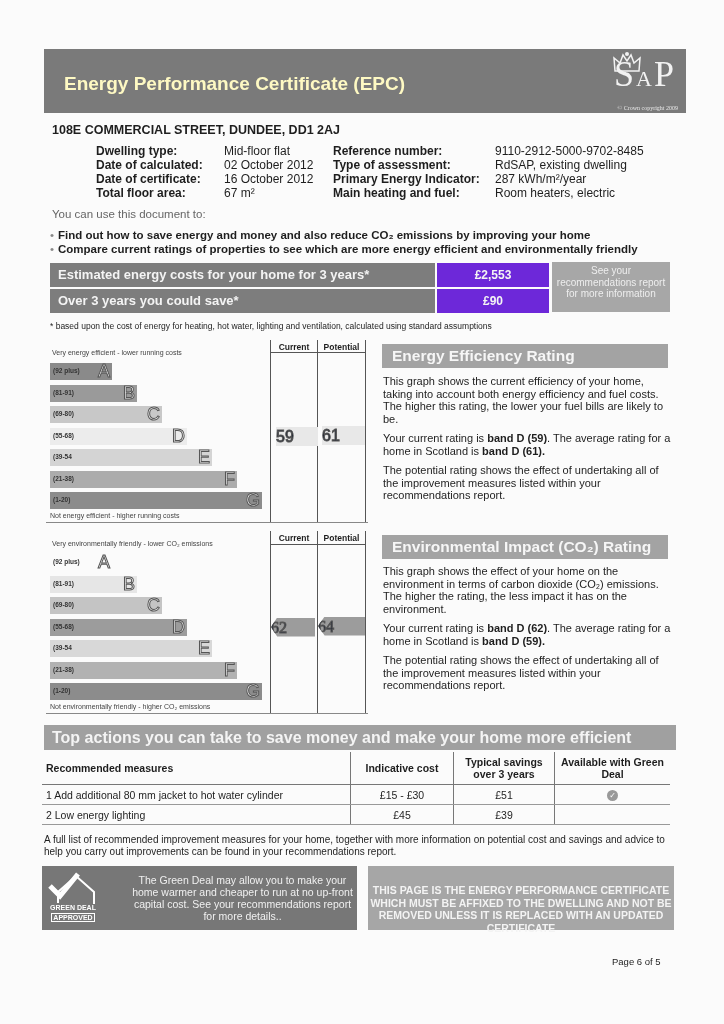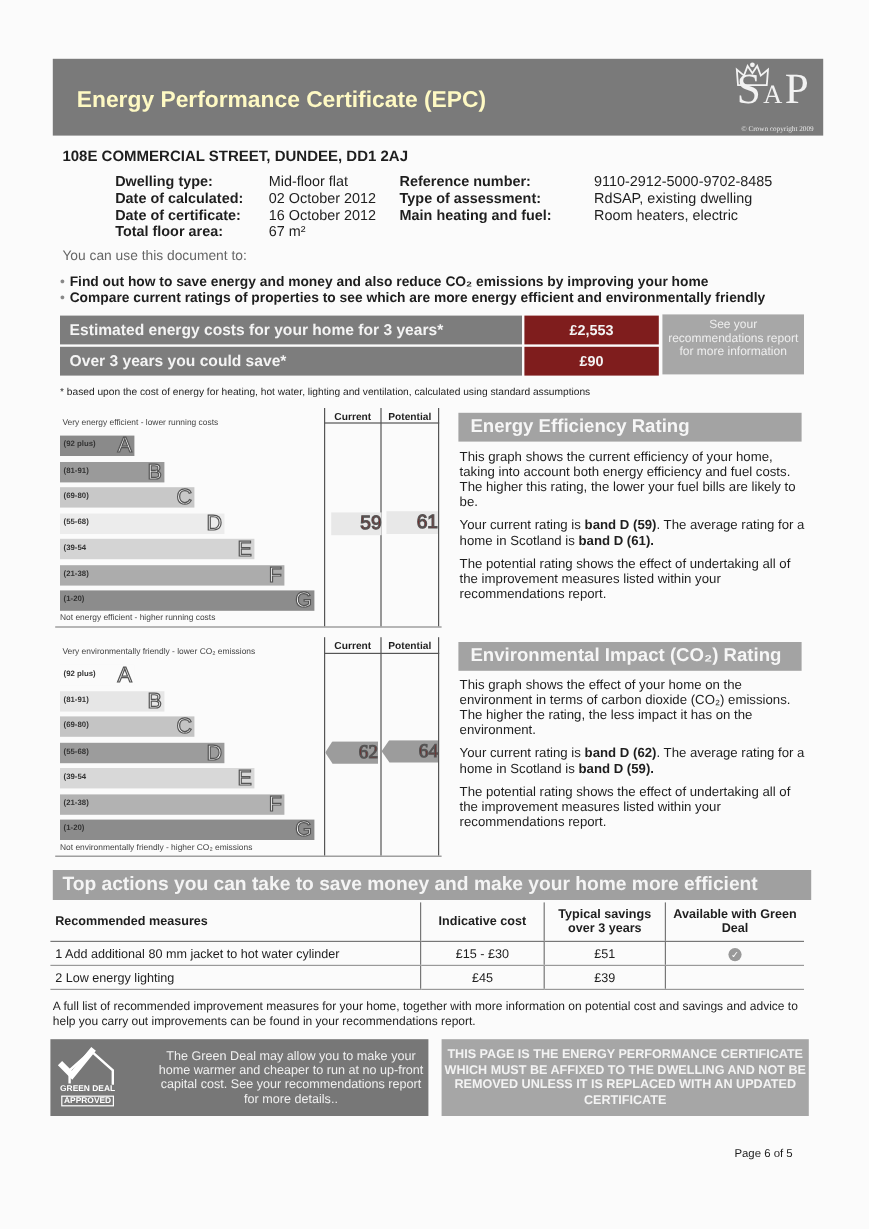--- a/index.html
+++ b/index.html
@@ -19,53 +19,53 @@
   .details .k { font-weight:bold; display:inline-block; }
   .details-left { left:52px; }
   .details-left .k { width:128px;margin-left:44px; }
   .details-right { left:333px; }
   .details-right .k { width:162px; }
   .use-doc { left:52px; top:208px; font-size:11.5px; color:#666; }
   .bullets { left:50px; top:229px; font-size:11.5px; font-weight:bold; line-height:13.5px; }
   .bullets .dot { color:#888; margin-right:4px; font-weight:normal; }
   
   .cost-row { left:50px; width:385px; height:24px; background:#7d7d7d; color:#f4f4f4; font-size:13px; font-weight:bold; line-height:24px; padding-left:8px; box-sizing:border-box; }
-  .cost-val { left:437px; width:112px; height:24px; background:#7f1d1d; color:#f4f4f4; font-size:12px; font-weight:bold; line-height:24px; text-align:center; }
+  .cost-val { left:437px; width:112px; height:24px; background:#6d28d9; color:#f4f4f4; font-size:12px; font-weight:bold; line-height:24px; text-align:center; }
   .cost-note { left:552px; top:262px; width:118px; height:50px; background:#a7a7a7; color:#eeeeee; font-size:10px; line-height:11.5px; text-align:center; padding-top:3px; box-sizing:border-box; }
   .footnote { left:50px; top:321px; font-size:8.5px; }
   
   .chart { left:46px; width:322px; height:180px; }
   .chart-top-label { left:6px; top:9px; font-size:7px; color:#444; }
   .chart-bottom-label { left:4px; top:172px; font-size:7px; color:#444; }
   .col-line { top:0; width:1px; height:182px; background:#555; }
   .col-head { top:2px; font-size:8.5px; font-weight:bold; text-align:center; }
   .bar { left:4px; height:17px; }
   .bar-range { position:absolute; left:3px; top:4px; font-size:6.5px; font-weight:bold; color:#333; }
   .bar-letter { position:absolute; right:2px; top:-2px; font-size:18px; color:#fff; -webkit-text-stroke:1px #555; font-weight:normal; }
-  .rating-tag { height:19px; text-align:right; font-size:16px; color:#7f1d1d; -webkit-text-stroke:1px #555; line-height:19px; }
+  .rating-tag { height:19px; text-align:left; font-size:16px; color:#0f172a; -webkit-text-stroke:1px #555; line-height:19px; }
   .arrow { clip-path:polygon(0 50%, 14% 0, 100% 0, 100% 100%, 14% 100%);font-family:Liberation Serif, serif; }
   .chart-bottom-rule { left:0; top:182px; width:322px; height:1px; background:#888; }
   .panel-head { left:382px; width:286px; height:24px; background:#a3a3a3; color:#f6f6f6; font-size:15.5px; font-weight:bold; line-height:24px; padding-left:10px; box-sizing:border-box; }
   .panel-text { left:383px; width:292px; font-size:11px; line-height:12.5px; }
   .panel-text p { margin:0 0 7px 0; }
   
   .actions-head { left:44px; top:725px; width:632px; height:25px; background:#a0a0a0; color:#f4f4f4; font-size:16px; font-weight:bold; line-height:25px; padding-left:8px; box-sizing:border-box; }
   table.measures { position:absolute; left:42px; top:752px; width:628px; border-collapse:collapse; font-size:10.5px; }
   table.measures th { font-weight:bold; padding:4px 4px; border-bottom:1px solid #777; line-height:12px; }
   table.measures td { padding:3px 4px; border-bottom:1px solid #999; height:13px; }
   table.measures th + th, table.measures td + td { border-left:1px solid #777; text-align:center; }
   table.measures th:first-child { text-align:left; }
   .check { display:inline-block; width:11px; height:11px; border-radius:50%; background:#999; color:#fff; font-size:8px; line-height:11px; text-align:center; }
   .fulllist { left:44px; top:834px; font-size:10px; line-height:12px; width:630px; }
   .gd-box { left:42px; top:866px; width:315px; height:64px; background:#777; }
   .gd-text { left:88px; top:8px; width:225px; color:#f0f0f0; font-size:10.5px; line-height:12px; text-align:center; }
   .gd-logo { left:6px; top:4px; width:50px; height:56px; }
   .gd-logo-l1 { left:6px; top:38px; width:50px; font-size:7px; color:#fff; font-weight:bold; text-align:center; }
   .gd-logo-l2 { left:9px; top:47px; width:42px; font-size:7px; color:#fff; font-weight:bold; text-align:center; border:1px solid #fff; }
-  .warn-box { left:368px; top:866px; width:306px; height:64px; background:#a6a6a6; color:#f3f3f3; font-size:10.5px; font-weight:bold; line-height:12.5px; text-align:center; padding-top:7px; box-sizing:border-box; }
+  .warn-box { left:368px; top:866px; width:306px; height:64px; background:#a6a6a6; color:#f3f3f3; font-size:10.5px; font-weight:bold; line-height:12.5px; text-align:center; padding-top:18px; box-sizing:border-box; }
   .page-num { left:612px; top:956px; font-size:9.5px; }
 </style>
 </head>
 <body>
 
 <div class="abs header">
   <div class="abs header-title">Energy Performance Certificate (EPC)</div>
   <svg class="abs crown" viewBox="0 0 30 22">
     <path d="M3 20 L2 7 L8 12 L11 4 L15 10 L19 4 L22 12 L28 7 L27 20 Z" fill="none" stroke="#f2f2f2" stroke-width="1.5"></path>
     <circle cx="15" cy="3" r="2" fill="#f2f2f2"></circle>
@@ -78,20 +78,21 @@
 
 <div class="abs details details-left">
   <div><span class="k">Dwelling type:</span><span>Mid-floor flat</span></div>
   <div><span class="k">Date of calculated:</span><span>02 October 2012</span></div>
   <div><span class="k">Date of certificate:</span><span>16 October 2012</span></div>
   <div><span class="k">Total floor area:</span><span>67 m²</span></div>
 </div>
 <div class="abs details details-right">
   <div><span class="k">Reference number:</span><span>9110-2912-5000-9702-8485</span></div>
   <div><span class="k">Type of assessment:</span><span>RdSAP, existing dwelling</span></div>
+  <div><span class="k">Primary Energy Indicator:</span><span>287 kWh/m²/year</span></div>
   <div><span class="k">Main heating and fuel:</span><span>Room heaters, electric</span></div>
 </div>
 
 <div class="abs use-doc">You can use this document to:</div>
 <div class="abs bullets">
   <div><span class="dot">•</span><span>Find out how to save energy and money and also reduce CO₂ emissions by improving your home</span></div>
   <div><span class="dot">•</span><span>Compare current ratings of properties to see which are more energy efficient and environmentally friendly</span></div>
 </div>
 
 <div class="abs cost-row" style="top:263px;">Estimated energy costs for your home for 3 years*</div>

